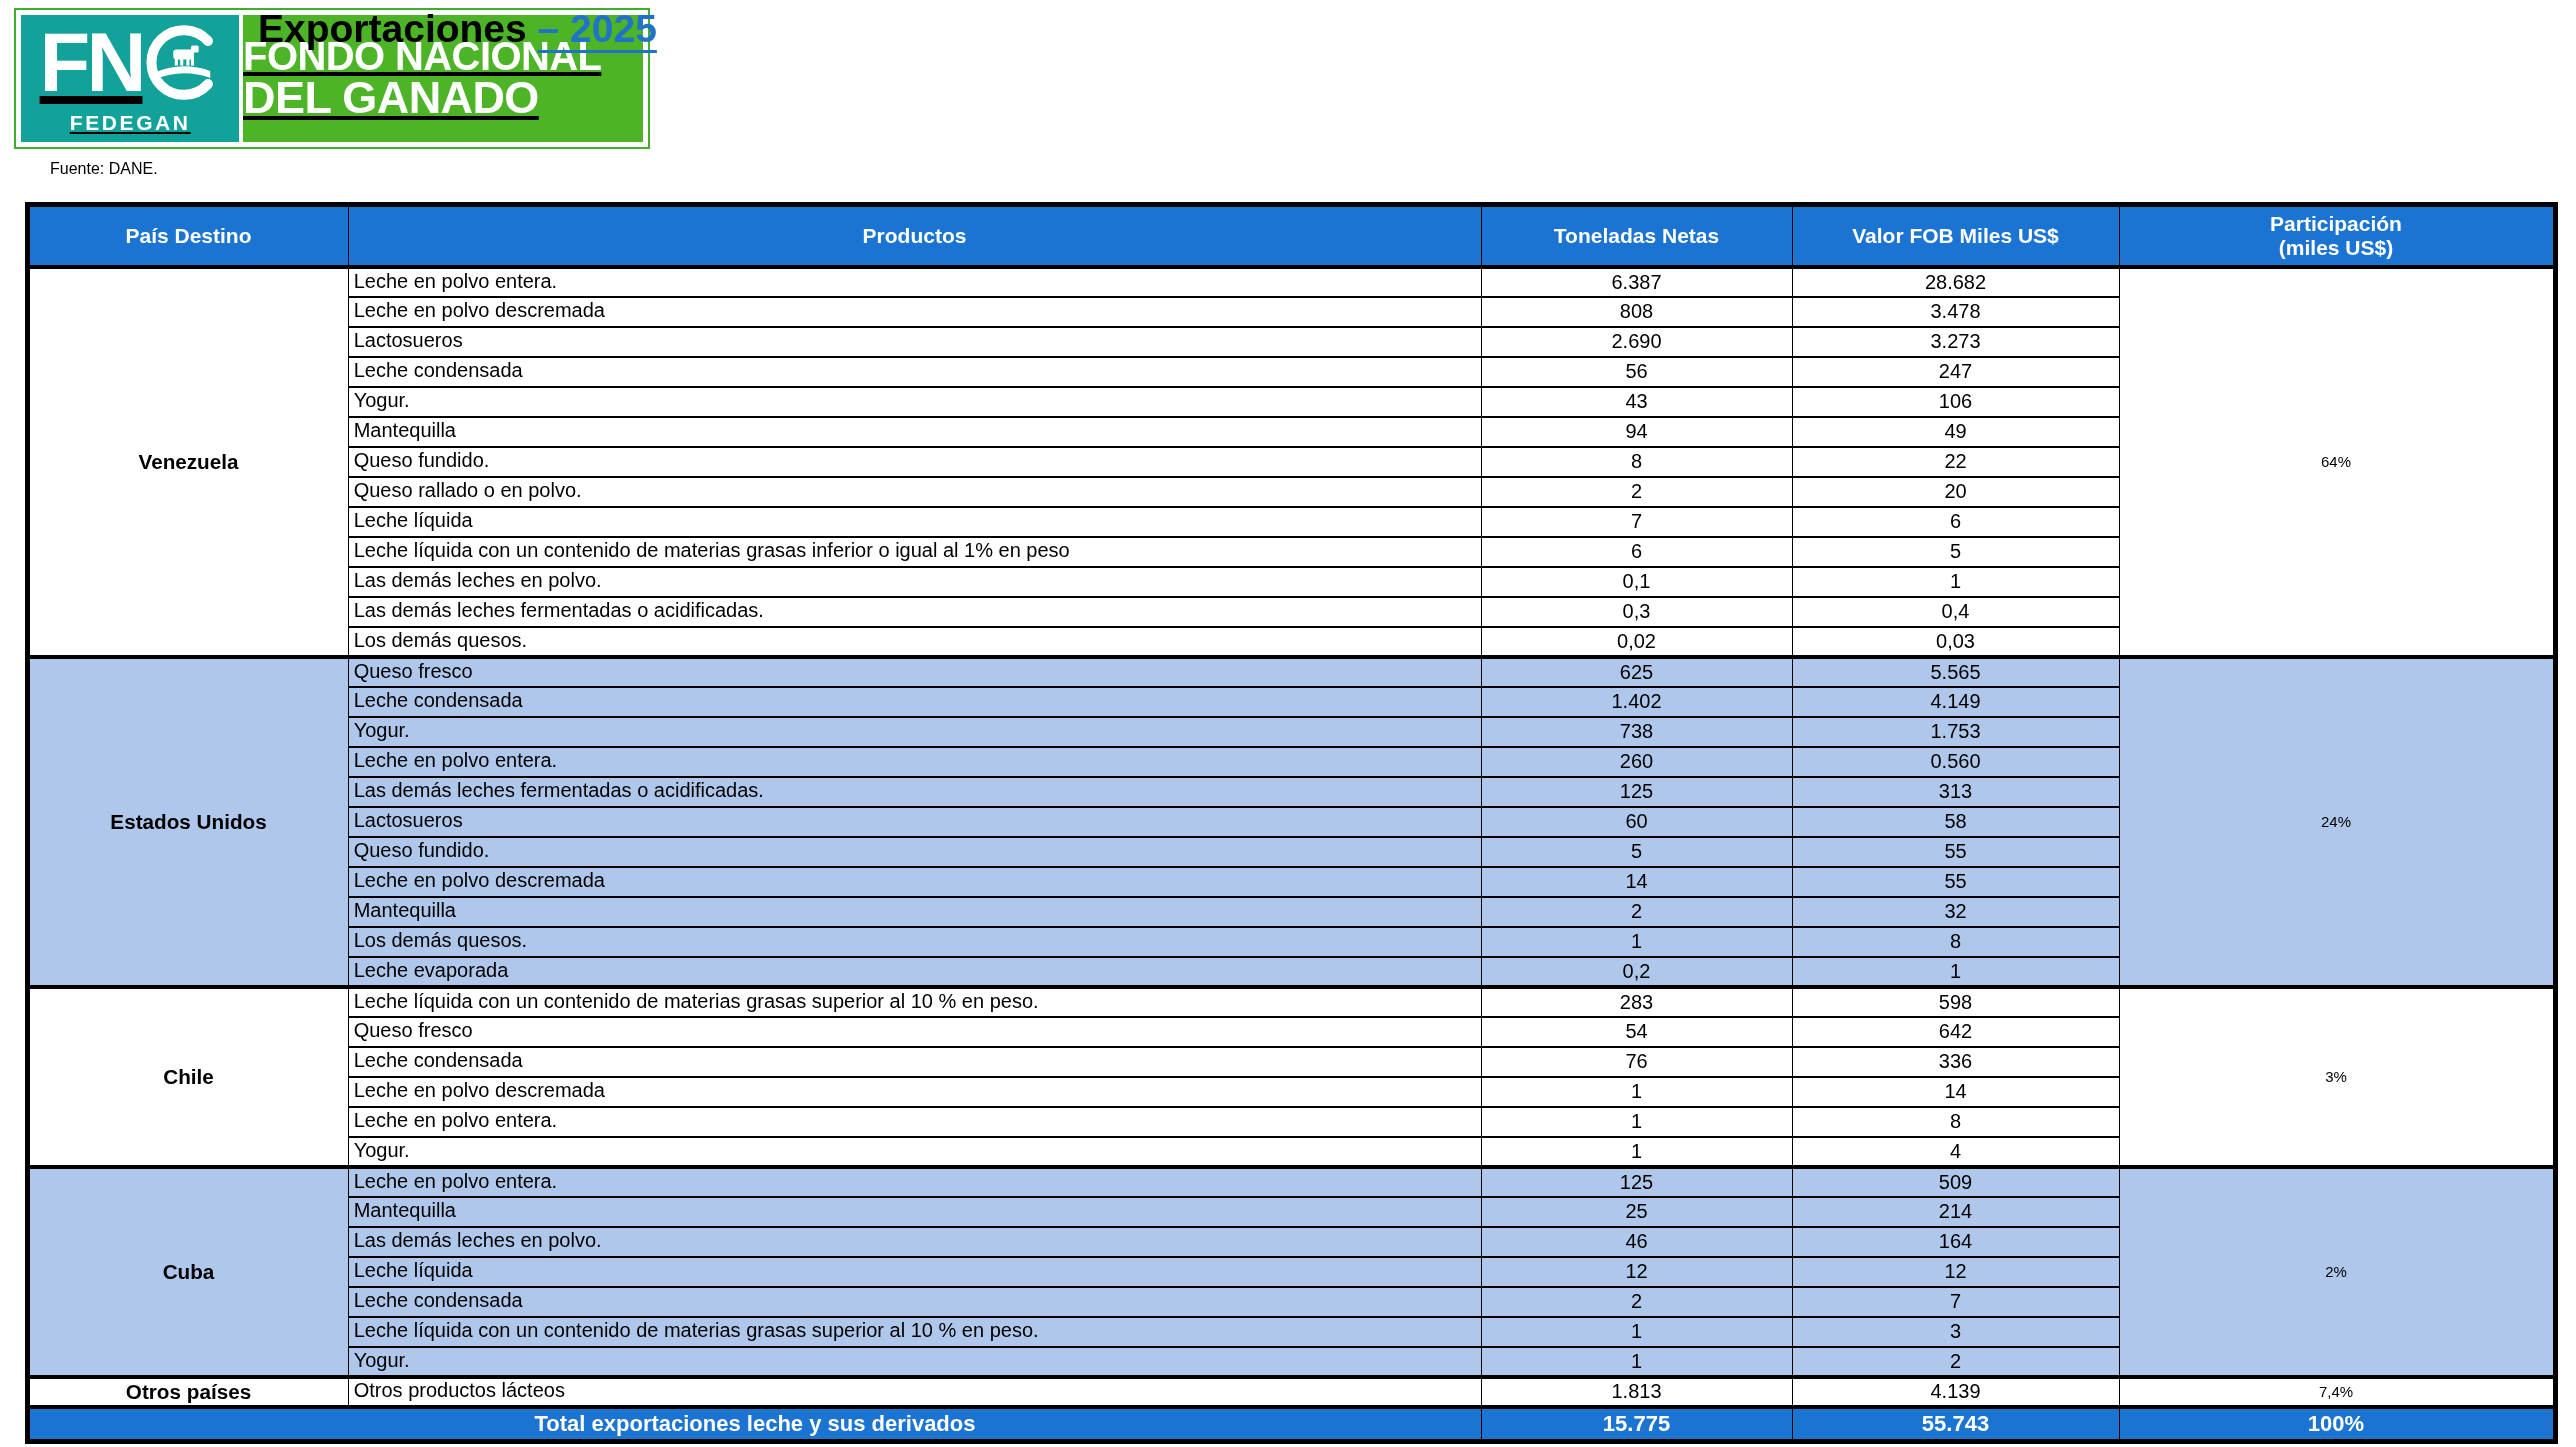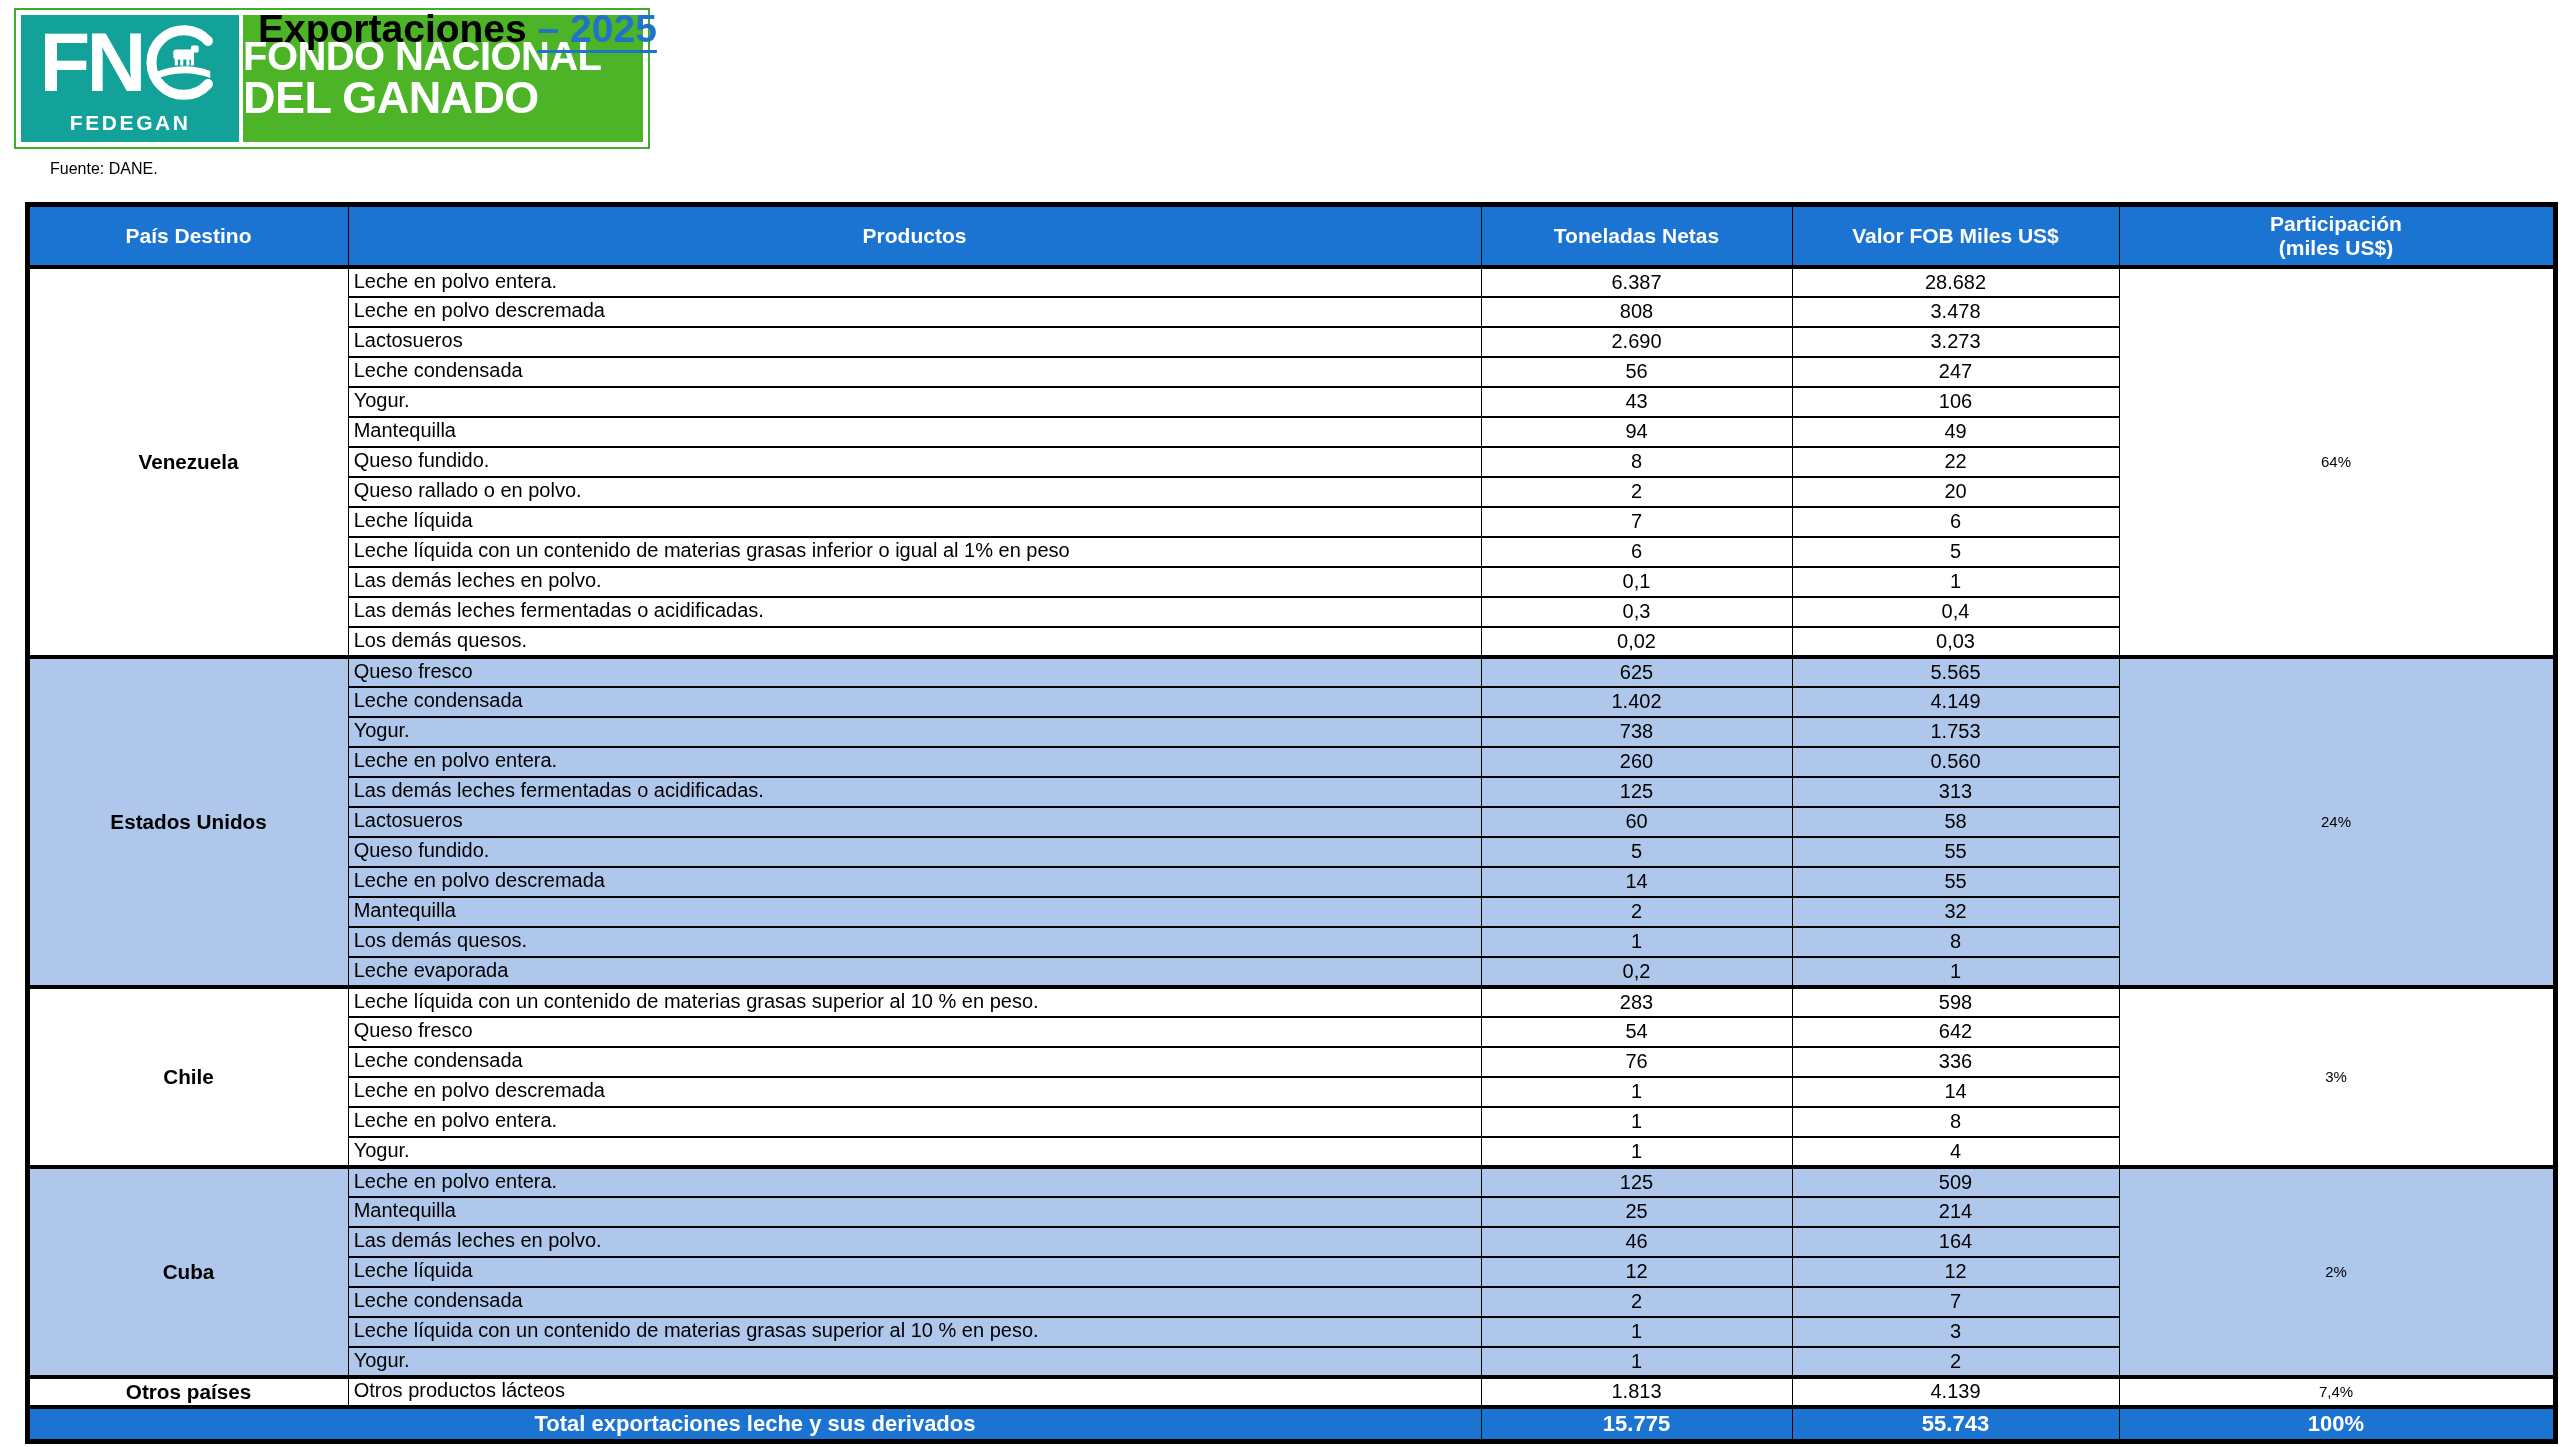--- a/index.html
+++ b/index.html
@@ -14,21 +14,21 @@
   html,body{margin:0;padding:0;}
   body{
     width:2576px;height:1447px;position:relative;background:#ffffff;
     font-family:"Liberation Sans","DejaVu Sans",sans-serif;color:#000;
   }
 
   
   .logo-box{
     position:absolute;left:14px;top:7.7px;width:636px;height:141px;
     border:2.6px solid var(--logo-border);background:#fff;padding:5.2px;
-    display:flex;gap:3.9px;
+    display:flex;gap:3.9px;text-decoration:underline;
   }
   .logo-teal{
     width:218px;background:var(--logo-teal);color:#fff;
     display:flex;flex-direction:column;align-items:center;justify-content:center;
     position:relative;
   }
   .logo-fng{display:flex;align-items:center;height:83px;}
   .logo-fn{font-size:83px;font-weight:900;letter-spacing:-3.9px;line-height:1;}
   .logo-g{width:77px;height:77px;margin-left:1.3px;}
   .logo-fedegan{font-size:21px;font-weight:700;letter-spacing:2.6px;margin-top:7px;}

